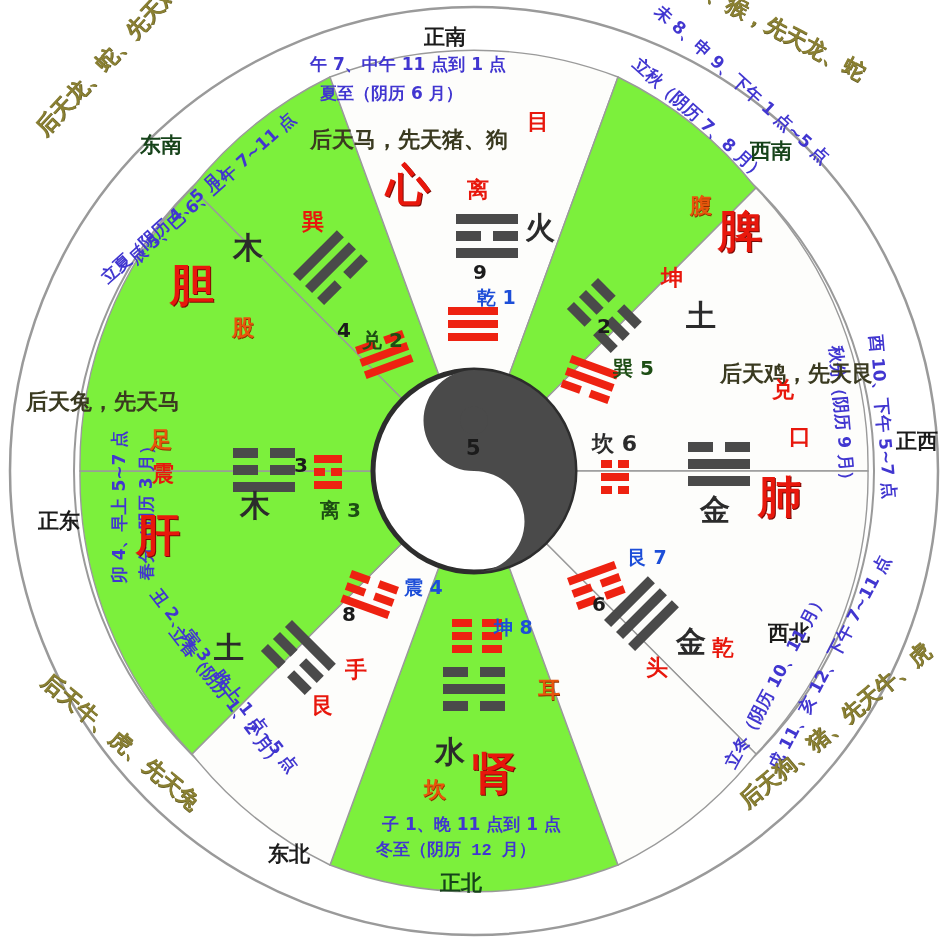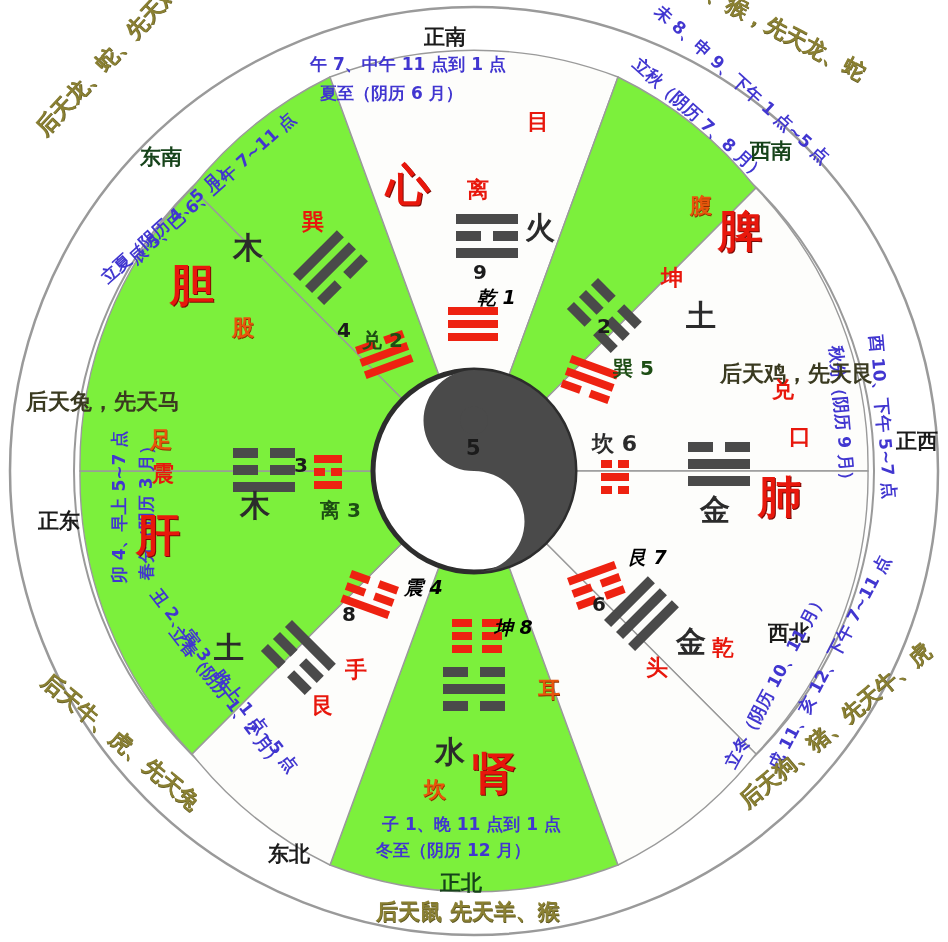--- a/index.html
+++ b/index.html
@@ -43,21 +43,21 @@
   .bodypart{ color: #e8550c; font-weight: bold; font-size: 22px;
              text-shadow: 0.5px 0.5px 0 #8a3000; }
   .bodypart-red{ color: #e8170c; font-weight: bold; font-size: 22px; }
   .direction{ color: #16431a; font-weight: bold; font-size: 21px; }
   .direction-dk{ color: #1b1b1b; font-weight: bold; font-size: 21px; }
   .timetext{ color: #4136d0; font-weight: bold; font-size: 17px; }
   .ringtext{ color: #8a8033; font-weight: bold; font-size: 22px;
              text-shadow: 0.5px 0.5px 0 #5c5520; }
   .ringtext-dk{ color: #3a3a20; font-weight: bold; font-size: 22px; }
   .num { color: #1b1b1b; font-weight: bold; font-size: 20px; }
-  .num-c { color: #000000; font-weight: bold; font-size: 19px; font-style: italic; }
+  .num-c { color: #1d4ed8; font-weight: bold; font-size: 19px; }
   .center-num { color: #1b1b1b; font-weight: bold; font-size: 21px; }
 </style>
 </head>
 <body>
 
 <div id="stage">
 
 <svg class="diagram" viewBox="0 0 948 942">
   <defs>
     <clipPath id="ringclip">
@@ -214,28 +214,29 @@
     <rect x="0" y="13" width="20" height="8" fill="#ee2211"></rect>
     <rect x="30" y="13" width="20" height="8" fill="#ee2211"></rect>
     <rect x="0" y="26" width="20" height="8" fill="#ee2211"></rect>
     <rect x="30" y="26" width="20" height="8" fill="#ee2211"></rect>
   </g>
 </svg>
 
 <div class="lbl direction-dk" style="left:424px; top:26px;">正南</div>
 <div class="lbl timetext" style="left:310px; top:56px;">午 7、中午 11 点到 1 点</div>
 <div class="lbl timetext" style="left:320px; top:85px;">夏至（阴历 6 月）</div>
+<div class="lbl ringtext-dk" style="left:310px; top:128px;">后天马，先天猪、狗</div>
 <div class="lbl organ" style="left:386px; top:162px;">心</div>
 <div class="lbl trig-name-red" style="left:467px; top:178px;">离</div>
 <div class="lbl element" style="left:525px; top:212px;">火</div>
 <div class="lbl num" style="left:473px; top:262px;">9</div>
 <div class="lbl num-c" style="left:477px; top:288px;">乾 1</div>
 <div class="lbl bodypart-red" style="left:527px; top:110px;">目</div>
 
-<div class="lbl direction" style="left:140px; top:146px;">东南</div>
+<div class="lbl direction" style="left:140px; top:134px;">东南</div>
 <div class="lbl timetext" style="left:105px; top:180px; transform:rotate(-42deg);">辰 5、巳 6、上午 7~11 点</div>
 <div class="lbl timetext" style="left:82px; top:214px; transform:rotate(-42deg);">立夏（阴历 4、5 月）</div>
 <div class="lbl ringtext" style="left:8px; top:48px; transform:rotate(-47deg);">后天龙、蛇、先天鸡</div>
 <div class="lbl organ" style="left:170px; top:262px;">胆</div>
 <div class="lbl trig-name-red" style="left:302px; top:210px;">巽</div>
 <div class="lbl element" style="left:233px; top:232px;">木</div>
 <div class="lbl num" style="left:337px; top:320px;">4</div>
 <div class="lbl trig-name-green" style="left:362px; top:330px;">兑 2</div>
 <div class="lbl bodypart" style="left:232px; top:316px;">股</div>
 
@@ -287,22 +288,21 @@
 <div class="lbl timetext" style="left:678px; top:672px; transform:rotate(-62deg);">立冬（阴历 10、11 月）</div>
 <div class="lbl ringtext" style="left:714px; top:714px; transform:rotate(-40deg);">后天狗、猪、先天牛、虎</div>
 <div class="lbl trig-name-red" style="left:712px; top:636px;">乾</div>
 <div class="lbl element" style="left:676px; top:626px;">金</div>
 <div class="lbl num" style="left:592px; top:594px;">6</div>
 <div class="lbl num-c" style="left:628px; top:548px;">艮 7</div>
 <div class="lbl bodypart-red" style="left:646px; top:656px;">头</div>
 
 <div class="lbl direction" style="left:440px; top:872px;">正北</div>
 <div class="lbl timetext" style="left:382px; top:816px;">子 1、晚 11 点到 1 点</div>
-<div class="lbl timetext" style="left:376px; top:842px;">冬至（阴历 12 月）</div>
-<div class="lbl ringtext" style="left:376px; top:900px;">后天鼠 先天羊、猴</div>
+<div class="lbl timetext" style="left:376px; top:842px;font-family:Liberation Mono, monospace;">冬至（阴历 12 月）</div>
 <div class="lbl organ" style="left:472px; top:750px;">肾</div>
 <div class="lbl bodypart" style="left:424px; top:778px;">坎</div>
 <div class="lbl element" style="left:435px; top:736px;">水</div>
 
 <div class="lbl num-c" style="left:494px; top:618px;">坤 8</div>
 <div class="lbl bodypart" style="left:538px; top:678px;">耳</div>
 
 <div class="lbl center-num" style="left:466px; top:437px;">5</div>
 
 </div>

